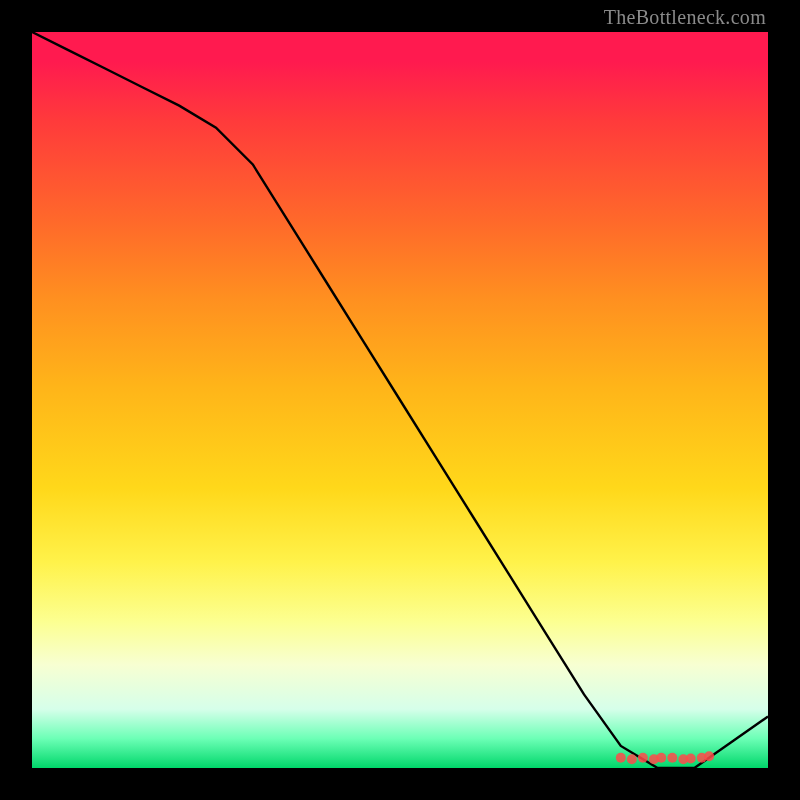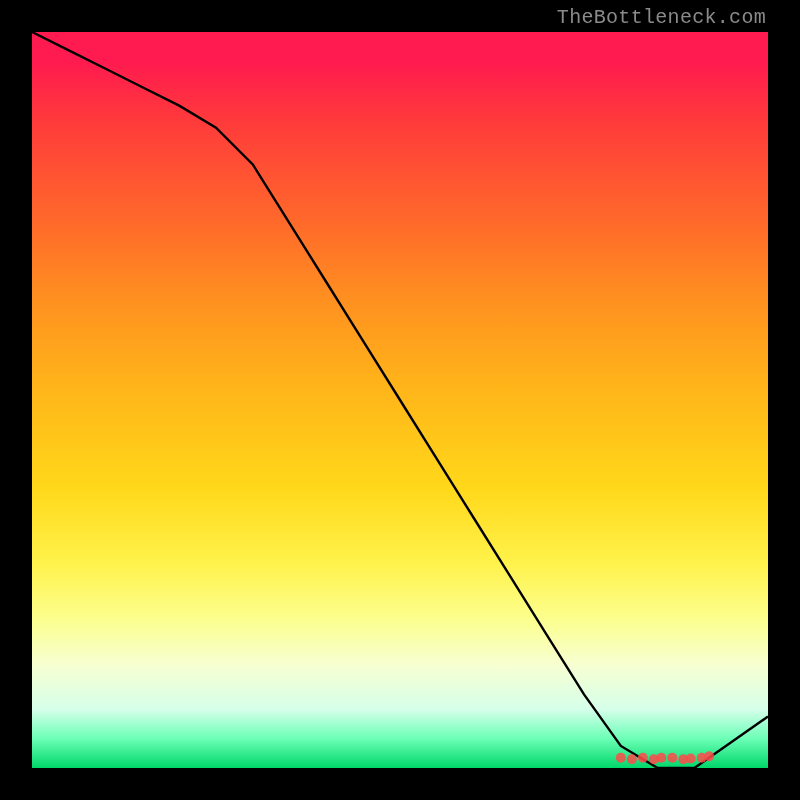--- a/index.html
+++ b/index.html
@@ -42,21 +42,21 @@
       #00d76a 100%
     );
   }
   .attribution {
     position: absolute;
     top: 6px;
     right: 34px;
     color: #8a8a8a;
     font-size: 20px;
     letter-spacing: 0.3px;
-    font-family: Liberation Mono, monospace;
+    font-family: Liberation Serif, serif;
   }
   svg.overlay {
     position: absolute;
     left: 0;
     top: 0;
     width: 736px;
     height: 736px;
   }
   .curve {
     fill: none;

